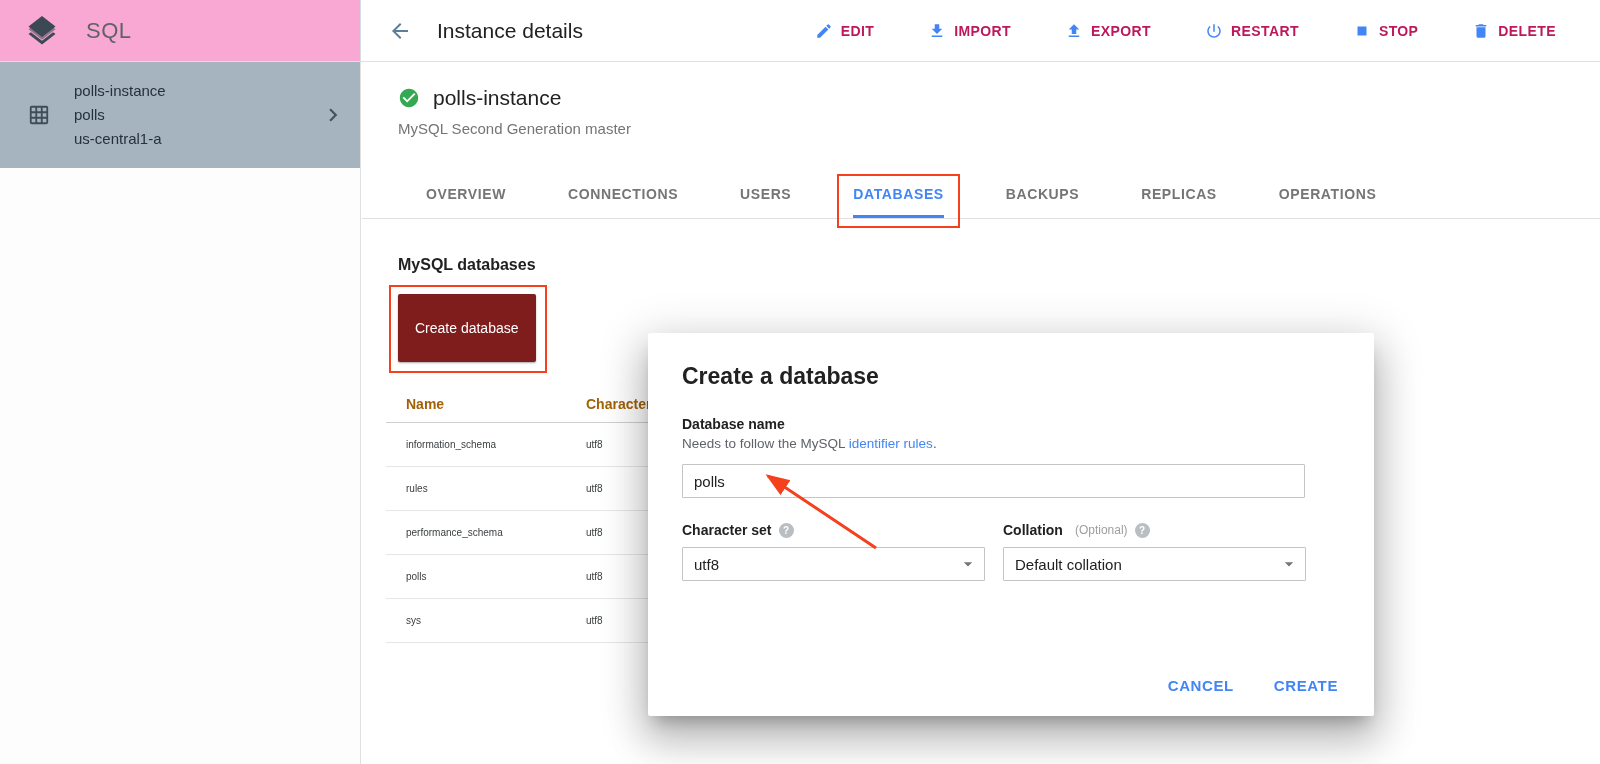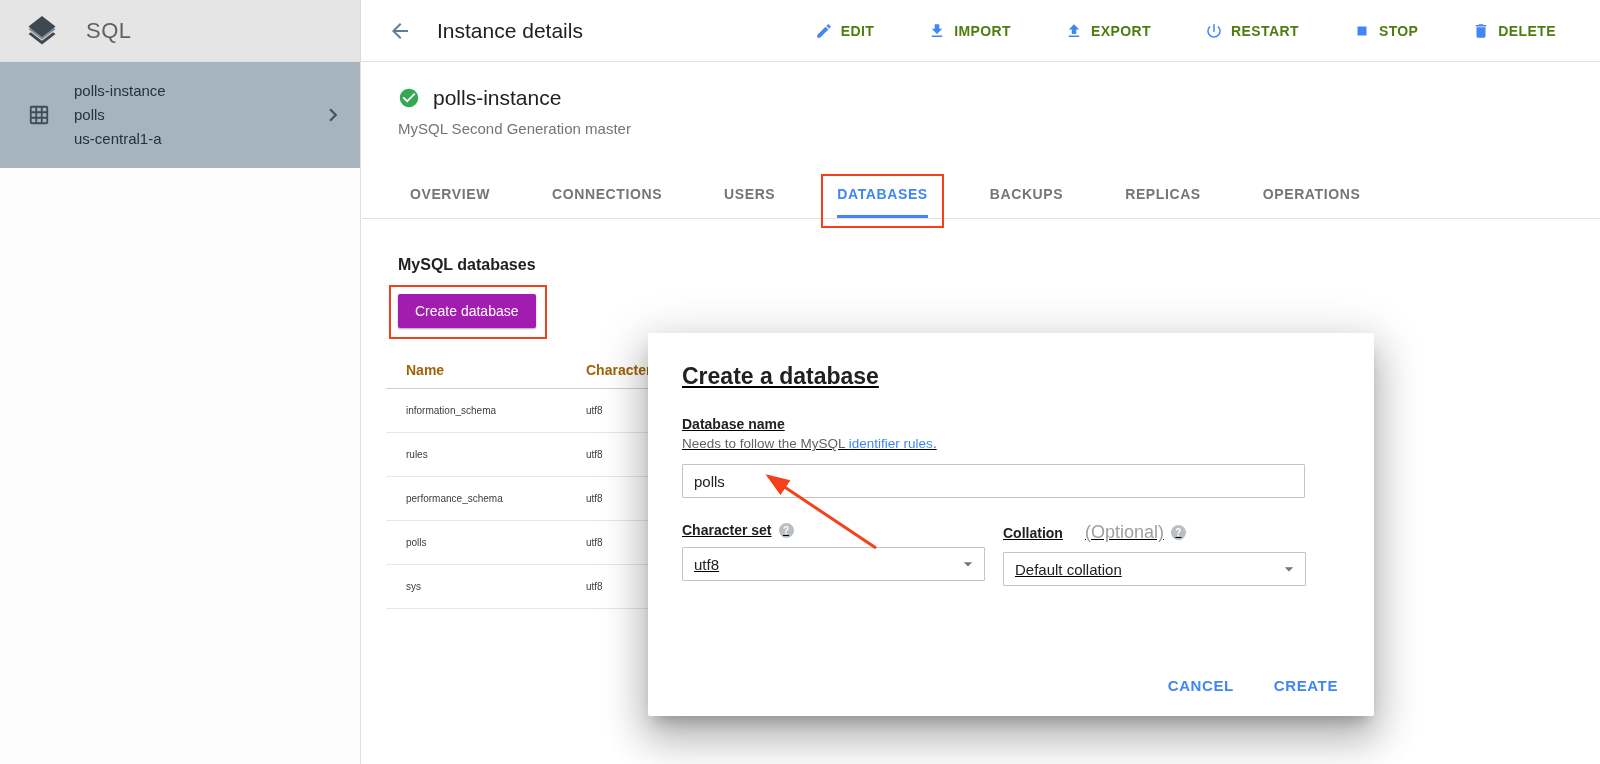--- a/index.html
+++ b/index.html
@@ -1,71 +1,71 @@
 <!DOCTYPE html>
 <html><head>
 <meta charset="utf-8">
 <style>
   * { margin:0; padding:0; box-sizing:border-box; }
   html,body { width:1600px; height:764px; font-family:"Liberation Sans", sans-serif; background:#fff; overflow:hidden; }
   body { position:relative; }
 
   
   .topbar { position:absolute; top:0; left:0; width:1600px; height:62px; display:flex; z-index:2; }
-  .topbar-left { width:361px; height:62px; background:#e5e5e5; border-right:1px solid #d7dce0; border-bottom:1px solid #e0e0e0; display:flex; align-items:center; padding-left:24px; gap:26px; }
+  .topbar-left { width:361px; height:62px; background:#f9a8d4; border-right:1px solid #d7dce0; border-bottom:1px solid #e0e0e0; display:flex; align-items:center; padding-left:24px; gap:26px; }
   .logo-text { font-size:22px; color:#5f6368; letter-spacing:.5px; }
   .topbar-right { flex:1; height:62px; background:#fff; border-bottom:1px solid #e0e0e0; display:flex; align-items:center; padding:0 44px 0 26px; }
   .back-btn { width:26px; height:26px; margin-right:24px; cursor:pointer; display:flex; align-items:center; justify-content:center; }
   .page-title { font-size:21px; color:#212121; }
   .toolbar-actions { margin-left:auto; display:flex; align-items:center; gap:54px; }
-  .action-btn { display:flex; align-items:center; gap:8px; color:#4d7c0f; font-size:14px; font-weight:700; letter-spacing:.4px; cursor:pointer; white-space:nowrap; }
+  .action-btn { display:flex; align-items:center; gap:8px; color:#be185d; font-size:14px; font-weight:700; letter-spacing:.4px; cursor:pointer; white-space:nowrap; }
 
   
   .sidebar { position:absolute; top:62px; left:0; width:361px; height:702px; background:#fdfdfd; border-right:1px solid #e0e0e0; z-index:1; }
   .instance-item { height:106px; background:#a6b4c0; display:flex; align-items:center; padding:0 14px 0 28px; gap:24px; cursor:pointer; }
   .instance-text { flex:1; font-size:15px; color:#25323c; line-height:24px; }
   .chevron { width:26px; height:26px; }
 
   
   .content { position:absolute; left:362px; top:62px; width:1238px; height:702px; background:#fff; }
 
   .instance-header { padding:24px 0 0 36px; }
   .ih-row { display:flex; align-items:center; gap:13px; }
   .ih-name { font-size:21px; color:#212121; }
   .ih-sub { margin-top:10px; font-size:15px; color:#757575; }
 
-  .tabs { display:flex; gap:62px; padding-left:48px; margin-top:34px; border-bottom:1px solid #e0e0e0; height:48px; align-items:flex-end; }
+  .tabs { display:flex; gap:62px; padding-left:64px; margin-top:34px; border-bottom:1px solid #e0e0e0; height:48px; align-items:flex-end; }
   .tab { font-size:14px; font-weight:700; color:#757575; letter-spacing:.6px; padding-bottom:16px; cursor:pointer; position:relative; white-space:nowrap; }
   .tab.active { color:#4285f4; border-bottom:3px solid #4285f4; padding-bottom:13px; }
   .tab-annotation { position:absolute; left:-16px; right:-16px; top:-12px; bottom:-13px; border:2px solid #f4401c; pointer-events:none; }
 
   .section-title { margin:37px 0 0 36px; font-size:16px; color:#212121; }
   .create-db-wrap { position:relative; display:inline-block; margin:20px 0 0 36px; }
-  .create-db-btn { background:#a21caf; color:#fff; font-size:14px; padding:9px 17px; border:none; border-radius:2px; box-shadow:0 1px 2px rgba(0,0,0,.35); cursor:pointer; font-family:inherit; }
+  .create-db-btn { background:#7f1d1d; color:#fff; font-size:14px; padding:26px 17px; border:none; border-radius:2px; box-shadow:0 1px 2px rgba(0,0,0,.35); cursor:pointer; font-family:inherit; }
   .btn-annotation { position:absolute; left:-9px; right:-11px; top:-9px; bottom:-11px; border:2px solid #f4401c; pointer-events:none; }
 
   .db-table { margin:24px 0 0 24px; width:580px; border-collapse:collapse; }
   .db-table th { text-align:left; font-size:14px; font-weight:700; color:#a16207; height:36px; border-bottom:1px solid #cfcfcf; vertical-align:middle; }
   .db-table td { font-size:10px; color:#3c4043; height:44px; border-bottom:1px solid #e6e6e6; vertical-align:middle; }
   .db-table th:first-child, .db-table td:first-child { width:200px; padding-left:20px; }
 
   
   .modal { position:absolute; left:648px; top:333px; width:726px; height:383px; background:#fff; border-radius:2px; z-index:10;
            box-shadow:0 24px 38px 3px rgba(0,0,0,.18), 0 11px 15px -7px rgba(0,0,0,.25), 0 9px 46px 8px rgba(0,0,0,.14); }
-  .modal-inner { padding:30px 34px 0 34px;text-decoration:underline; }
+  .modal-inner { padding:30px 34px 0 34px; }
   .modal-title { font-size:23px; color:#212121; }
   .field-label { font-size:14px; font-weight:700; color:#212121; margin-top:26px; }
   .help-text { font-size:13.5px; color:#5f6368; margin-top:4px; }
   .help-link { color:#4285f4; cursor:pointer;text-align:right; }
   .db-input { margin-top:13px; width:623px; height:34px; border:1px solid #c4c4c4; border-radius:1px; padding:0 11px; font-size:15px; color:#212121; font-family:inherit; background:#fff; }
   .selects-row { display:flex; gap:18px; margin-top:24px; }
   .select-col { width:303px; }
   .label-row { display:flex; align-items:center; }
   .label-row .field-label { margin-top:0; }
-  .optional { color:#9e9e9e; font-size:18px; margin-left:22px; }
+  .optional { color:#9e9e9e; font-size:12px; margin-left:12px; }
   .help-icon { display:inline-flex; width:15px; height:15px; border-radius:50%; background:#b9bec3; color:#fff; font-size:10px; font-weight:700; align-items:center; justify-content:center; margin-left:7px; cursor:pointer; flex:0 0 auto; }
   .select-box { margin-top:9px; height:34px; border:1px solid #c4c4c4; border-radius:1px; display:flex; align-items:center; justify-content:space-between; padding:0 6px 0 11px; font-size:15px; color:#212121; cursor:pointer; background:#fff; }
   .modal-actions { position:absolute; right:36px; bottom:22px; display:flex; gap:40px; }
   .dialog-btn { color:#4285f4; font-size:15px; font-weight:700; letter-spacing:.6px; background:none; border:none; cursor:pointer; font-family:inherit; }
 
   .arrow-annotation { position:absolute; left:735px; top:458px; width:160px; height:105px; z-index:20; pointer-events:none; }
 </style>
 </head>
 <body>
 

